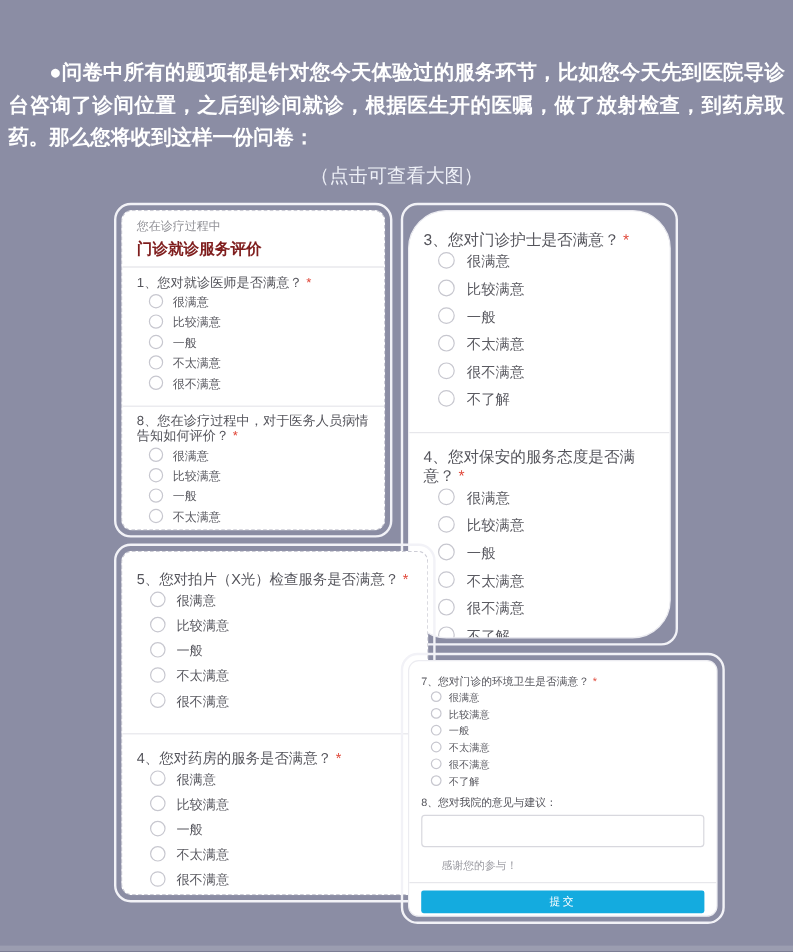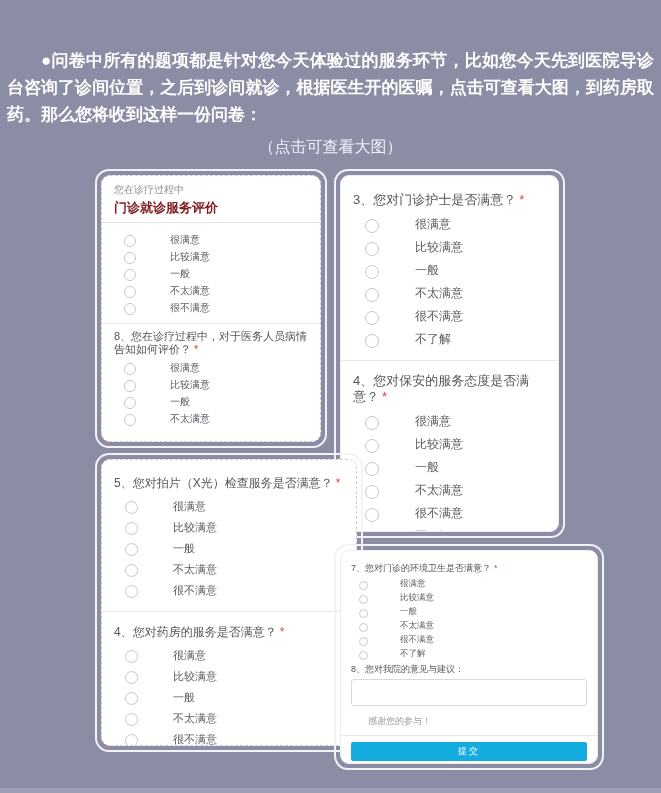--- a/index.html
+++ b/index.html
@@ -12,36 +12,36 @@
 
   .panel{position:absolute;border:2px solid #f2f2f7;border-radius:14px;padding:4px;box-sizing:border-box;cursor:pointer;}
   .card{background:#ffffff;border-radius:9px;width:100%;height:100%;box-sizing:border-box;overflow:hidden;}
   .p1{left:95px;top:169px;width:232px;height:279px;}
   .p2{left:334px;top:169px;width:231px;height:369px;}
   .p3{left:95px;top:453px;width:268px;height:299px;}
   .p4{left:334px;top:544px;width:270px;height:226px;}
   .p1 .card,.p3 .card{border:1px dashed #cdcdd6;}
   .p2 .card,.p4 .card{border:1px solid #ececf1;}
   .p1 .card{padding:8px 12px;}
-  .p2 .card{padding:10px 12px;}
+  .p2 .card{padding:10px 12px;border-radius:32px;}
   .p3 .card{padding:10px 12px;}
   .p4 .card{padding:8px 10px;}
 
   .hospital{font-size:10px;color:#8f8f95;line-height:12px;}
   .form-title{font-size:13px;font-weight:bold;color:#7f1d1d;line-height:15px;margin-top:4px;}
   .head-divider{border-top:1px solid #e3e3e8;margin:7px -12px 7px;}
   .mid-divider{border-top:1px solid #e7e7eb;}
   .p1 .mid-divider{margin:8px -12px 6px;}
   .p2 .mid-divider{margin:12px -12px 12px;}
   .p3 .mid-divider{margin:13px -12px 13px;}
   .p4 .mid-divider{margin:7px -10px 6px;}
 
   .q-label{color:#55555c;margin-bottom:2px;}
   .req{color:#e0483a;margin-left:3px;}
-  .opt{display:flex;align-items:flex-end;gap:26px;}
+  .opt{display:flex;align-items:flex-start;}
   .radio{display:inline-block;border:1px solid #c7c7cf;border-radius:50%;background:#fff;flex:0 0 auto;box-sizing:border-box;}
   .opt-label{color:#5a5a61;}
 
   .p1 .q-label{font-size:11px;line-height:13px;margin-top:6px;}
   .p1 .opt{height:17px;}
   .p1 .radio{width:12px;height:12px;margin:0 8px 0 10px;}
   .p1 .opt-label{font-size:10px;}
 
   .p2 .q-label{font-size:13px;line-height:16px;margin-top:6px;}
   .p2 .opt{height:23px;}
@@ -61,30 +61,31 @@
                  margin-top:4px;box-sizing:border-box;background:#fff;font-size:9px;padding:2px 4px;}
   .thanks{font-size:9px;color:#9a9aa1;margin-top:9px;margin-left:17px;}
   .submit{display:block;width:100%;height:19px;background:#14abdf;color:#ffffff;border:none;
           border-radius:2px;font-size:9px;letter-spacing:2px;cursor:pointer;}
 </style>
 </head>
 <body>
 
 <div class="stage">
 
-  <p class="intro">●问卷中所有的题项都是针对您今天体验过的服务环节，比如您今天先到医院导诊台咨询了诊间位置，之后到诊间就诊，根据医生开的医嘱，点击可查看大图，到药房取药。那么您将收到这样一份问卷：</p>
+  <p class="intro">●问卷中所有的题项都是针对您今天体验过的服务环节，比如您今天先到医院导诊台咨询了诊间位置，之后到诊间就诊，根据医生开的医嘱，做了放射检查，到药房取药。那么您将收到这样一份问卷：</p>
   <div class="hint">（点击可查看大图）</div>
 
   <div class="panel p1">
     <div class="card">
       <div class="hospital">您在诊疗过程中</div>
       <div class="form-title">门诊就诊服务评价</div>
       <div class="head-divider"></div>
 
       <div>
+        <div class="q-label"><span>1、您对就诊医师是否满意？</span><span class="req">*</span></div>
         <div class="opt">
             <span class="radio"></span>
             <span class="opt-label">很满意</span>
           </div>
         <div class="opt">
             <span class="radio"></span>
             <span class="opt-label">比较满意</span>
           </div>
         <div class="opt">
             <span class="radio"></span>

